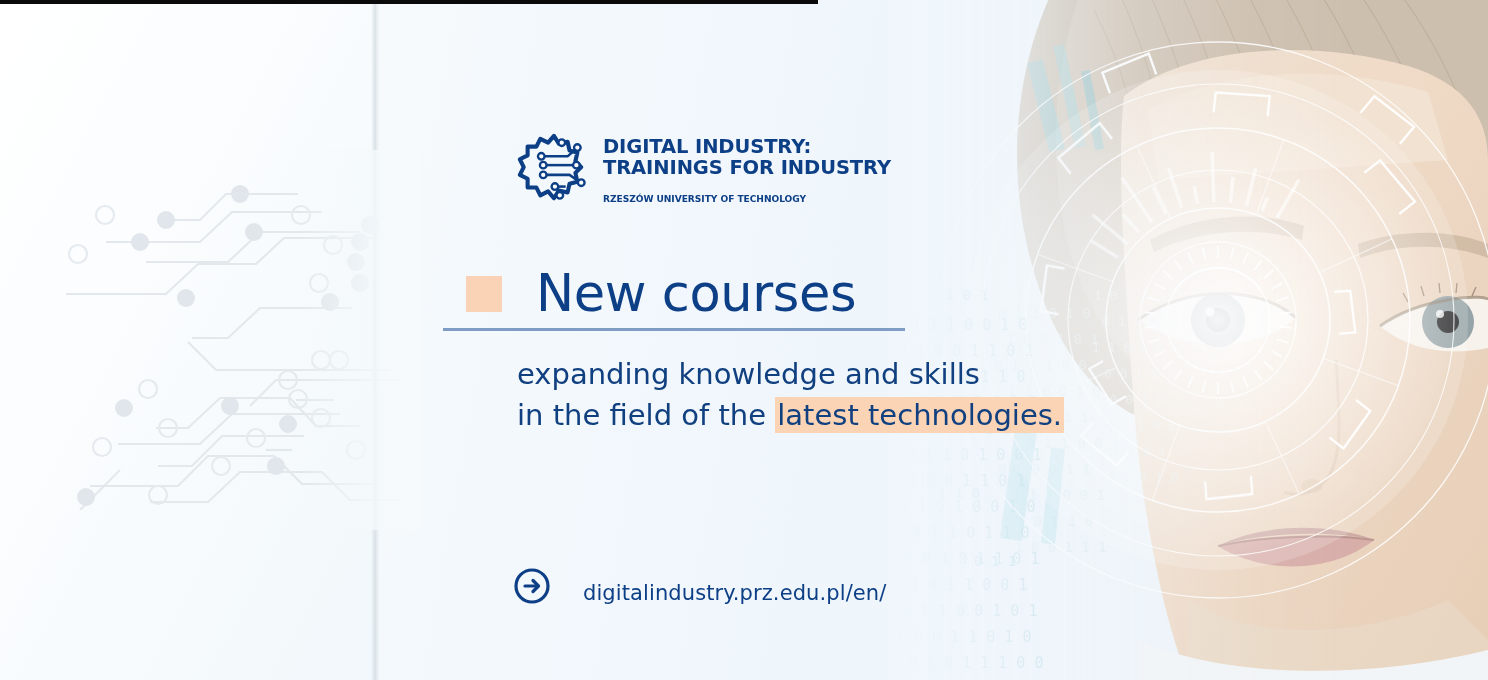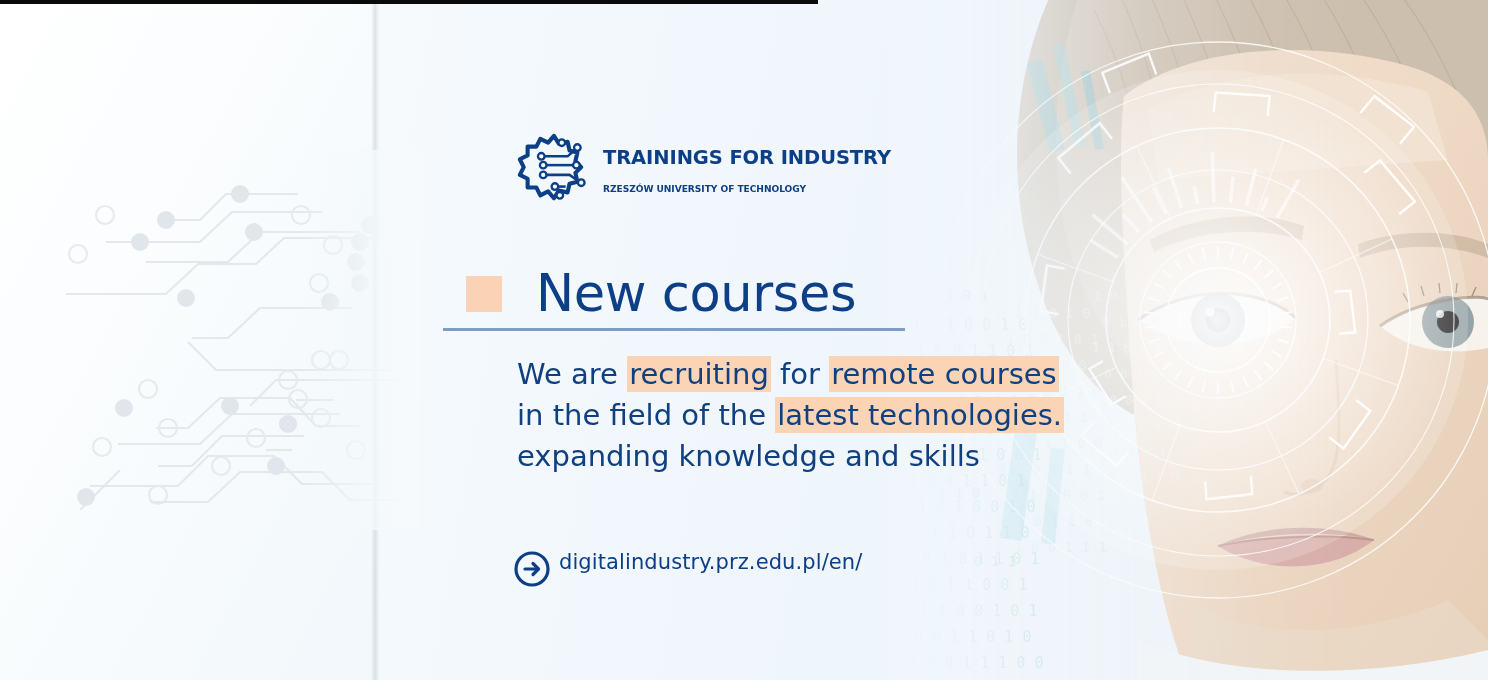--- a/index.html
+++ b/index.html
@@ -208,24 +208,24 @@
     background: #fbd4b6;
     padding: 1px 2px;
     box-decoration-break: clone;
     -webkit-box-decoration-break: clone;
   }
 
   
   .url-row {
     position: absolute;
     left: 70px;
-    top: 550px;
+    top: 567px;
     display: flex;
-    align-items: flex-start;
-    gap: 8px;
+    align-items: flex-end;
+    gap: 32px;
   }
   .url-icon { width: 38px; height: 38px; display: block; flex: 0 0 auto; }
   .url-text {
     font-family: "DejaVu Sans", sans-serif;
     font-weight: 400;
     font-size: 21px;
     line-height: 24px;
     color: #0d3f86;
     white-space: nowrap;
     letter-spacing: 0.1px;
@@ -570,36 +570,36 @@
           <circle cx="33" cy="45" r="3.4"></circle>
           <circle cx="45" cy="57" r="3.4"></circle>
           <circle cx="68" cy="17" r="3.4"></circle>
           <circle cx="67" cy="35" r="3.4"></circle>
           <circle cx="72" cy="53" r="3.4"></circle>
           <circle cx="52" cy="12" r="3.4"></circle>
           <circle cx="50" cy="66" r="3.4"></circle>
         </g>
       </svg>
       <div class="logo-text">
+        <div class="logo-line1">DIGITAL INDUSTRY:</div>
         <div class="logo-line2">TRAININGS FOR INDUSTRY</div>
         <div class="logo-sub">RZESZÓW UNIVERSITY OF TECHNOLOGY</div>
       </div>
     </div>
 
     <div class="headline-row">
       <span class="headline-bullet"></span>
       <span class="headline-text">New courses</span>
     </div>
 
     <div class="divider"></div>
 
     <div class="body-copy">
-      <div><span>We are </span><span class="hl">recruiting</span><span> for </span><span class="hl">remote courses</span></div>
+      <div><span>expanding knowledge and skills</span></div>
       <div><span>in the field of the </span><span class="hl">latest technologies.</span></div>
-      <div><span>expanding knowledge and skills</span></div>
     </div>
 
     <div class="url-row">
       <svg class="url-icon" viewBox="0 0 38 38" fill="none" xmlns="http://www.w3.org/2000/svg">
         <circle cx="19" cy="19" r="16" stroke="#0d3f86" stroke-width="3.2" fill="none"></circle>
         <path d="M12 19 H25" stroke="#0d3f86" stroke-width="3.2" stroke-linecap="round"></path>
         <path d="M20 13.5 L25.5 19 L20 24.5" stroke="#0d3f86" stroke-width="3.2" stroke-linecap="round" stroke-linejoin="round" fill="none"></path>
       </svg>
       <span class="url-text">digitalindustry.prz.edu.pl/en/</span>
     </div>

